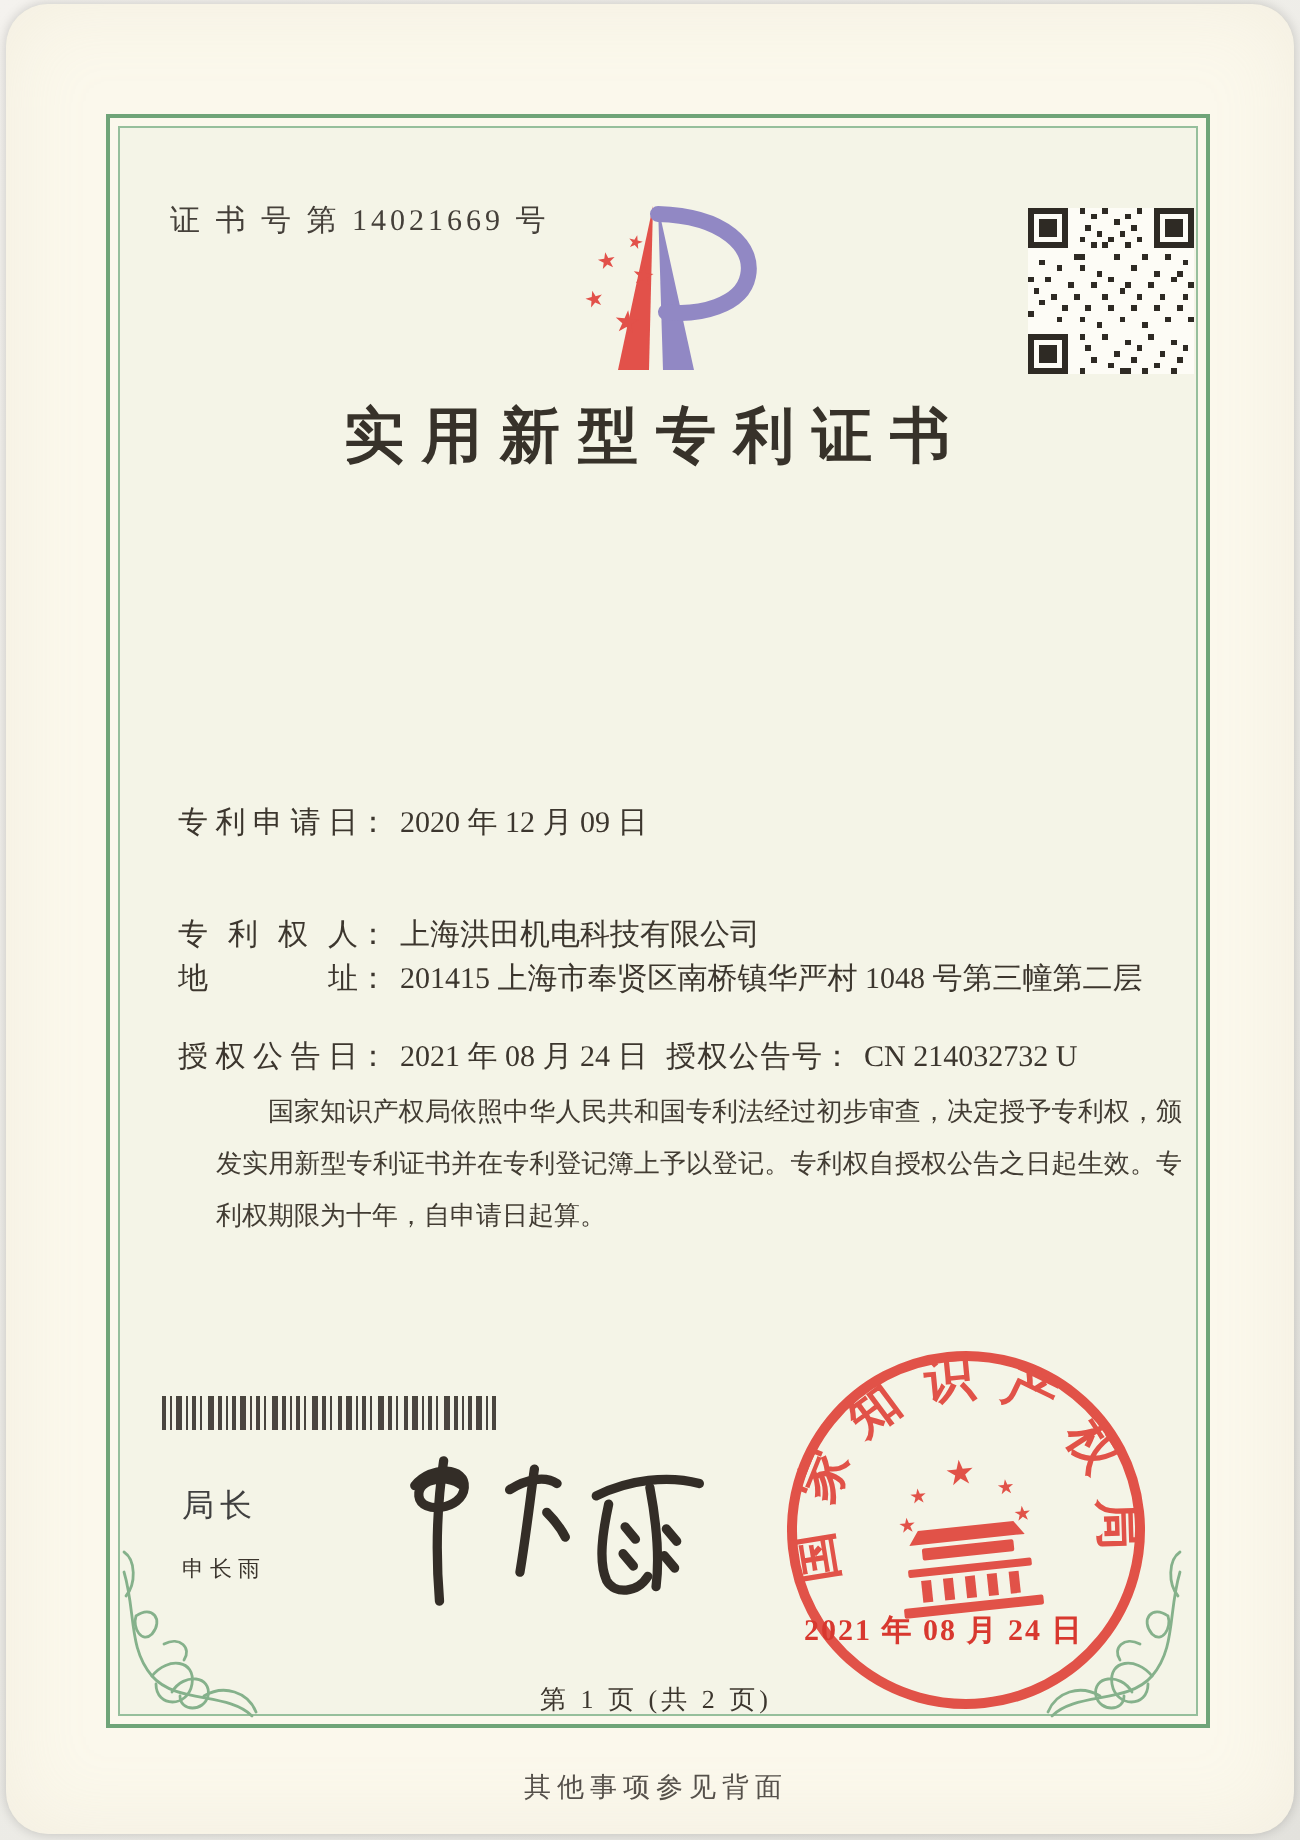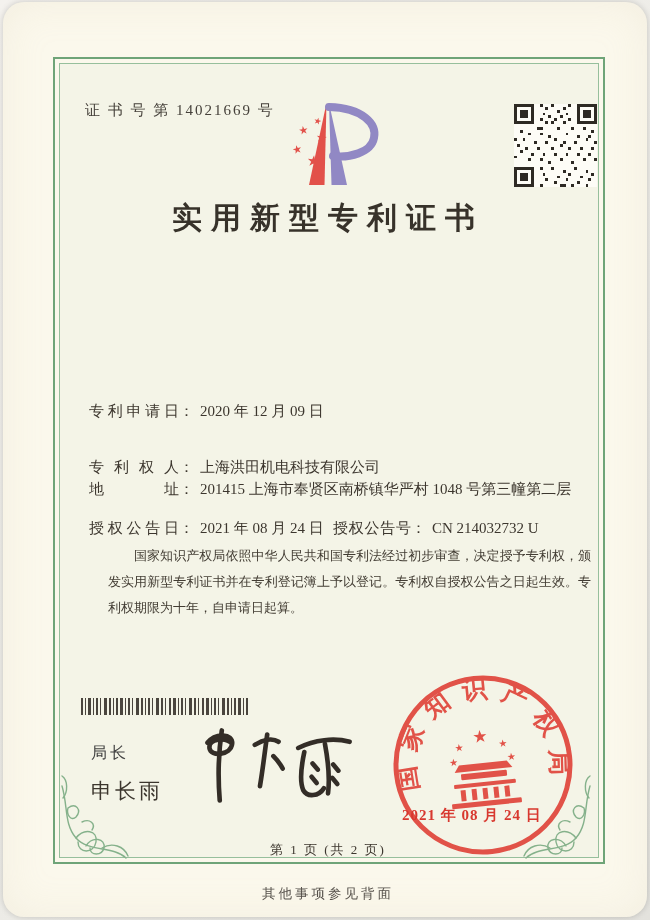--- a/index.html
+++ b/index.html
@@ -43,21 +43,21 @@
   .pair2 { position:absolute; left:244px; top:0; }
   .body-text {
     position:absolute; left:85px; top:541px; width:483px;
     font-size:13px; line-height:26px; color:#423c33;
     text-align:justify;
     margin-left:20px;
   }
   .body-text p { text-indent:2em; }
   .barcode { position:absolute; left:78px; top:696px; width:168px; height:17px; }
   .sig-title { position:absolute; left:88px; top:741px; font-size:16px; letter-spacing:3px; color:#404040; }
-  .sig-name  { position:absolute; left:88px; top:775px; font-size:21px; letter-spacing:3px; color:#3c362e; }
+  .sig-name  { position:absolute; left:88px; top:775px; font-size:11px; letter-spacing:3px; color:#3c362e; }
   .signature { position:absolute; left:192px; top:718px; width:165px; height:92px; }
   .seal { position:absolute; left:385px; top:668px; width:190px; height:190px; transform:rotate(-6deg); opacity:.92; }
   .seal-date {
     position:absolute; left:399px; top:804px; font-size:15px; color:#d8382f;
     letter-spacing:1px; font-weight:bold; white-space:nowrap;
   }
   .page-footer {
     position:absolute; left:0; top:839px; width:650px; text-align:center;
     font-size:13px; letter-spacing:2px; color:#3c362e;
   }

